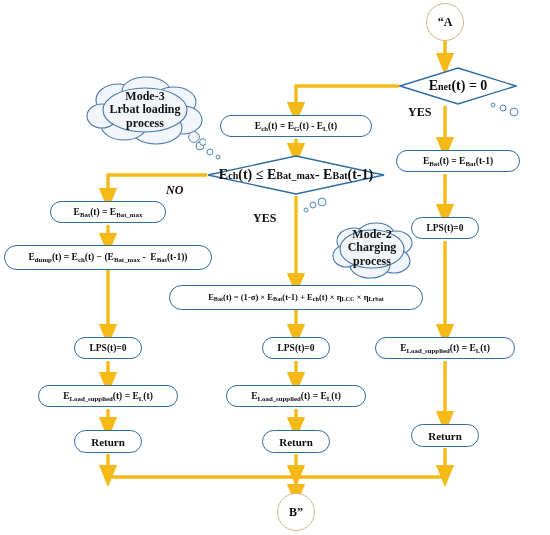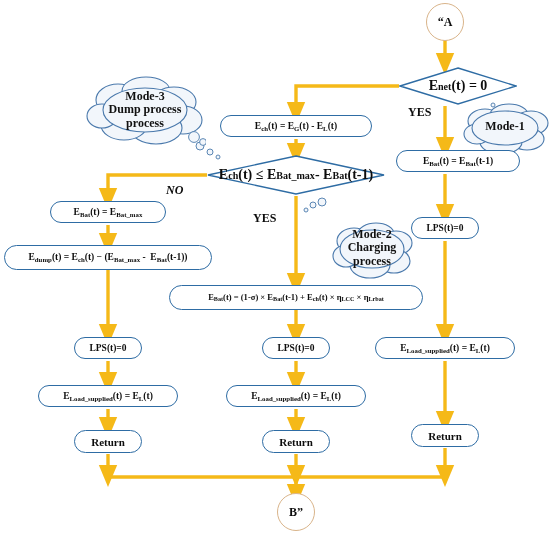--- a/index.html
+++ b/index.html
@@ -118,41 +118,25 @@
         <ellipse cx="18" cy="42" rx="15" ry="12"></ellipse>
         <ellipse cx="61" cy="36" rx="42" ry="22"></ellipse>
       </g>
       <g fill="#f2f6fb" stroke="#4a79ac" stroke-width="0.9">
         <circle cx="110" cy="63" r="5.4"></circle>
         <circle cx="119" cy="68" r="3.4"></circle>
       </g>
     </svg>
     <div class="ctext">
       <span>Mode-3</span>
-      <span>Dump process</span>
+      <span>Lrbat loading</span>
       <span>process</span>
     </div>
   </div>
 
-  <div class="cloud" style="left:459px;top:101px;width:92px;height:52px;">
-    <svg width="92" height="52" viewBox="0 0 92 52" xmlns="http://www.w3.org/2000/svg">
-      <g fill="#f2f6fb" stroke="#4a79ac" stroke-width="1.1">
-        <ellipse cx="26" cy="20" rx="17" ry="12"></ellipse>
-        <ellipse cx="50" cy="14" rx="19" ry="11"></ellipse>
-        <ellipse cx="72" cy="22" rx="17" ry="12"></ellipse>
-        <ellipse cx="68" cy="38" rx="17" ry="11"></ellipse>
-        <ellipse cx="42" cy="41" rx="21" ry="12"></ellipse>
-        <ellipse cx="18" cy="33" rx="13" ry="10"></ellipse>
-        <ellipse cx="46" cy="27" rx="33" ry="17"></ellipse>
-      </g>
-    </svg>
-    <div class="ctext">
-      <span>Mode-1</span>
-    </div>
-  </div>
 
   <div class="cloud" style="left:328px;top:217px;width:88px;height:62px;">
     <svg width="88" height="62" viewBox="0 0 88 62" xmlns="http://www.w3.org/2000/svg">
       <g fill="#f2f6fb" stroke="#4a79ac" stroke-width="1.1">
         <ellipse cx="26" cy="24" rx="17" ry="13"></ellipse>
         <ellipse cx="48" cy="17" rx="18" ry="11"></ellipse>
         <ellipse cx="68" cy="26" rx="16" ry="12"></ellipse>
         <ellipse cx="66" cy="44" rx="16" ry="12"></ellipse>
         <ellipse cx="42" cy="48" rx="20" ry="13"></ellipse>
         <ellipse cx="18" cy="39" rx="13" ry="11"></ellipse>

